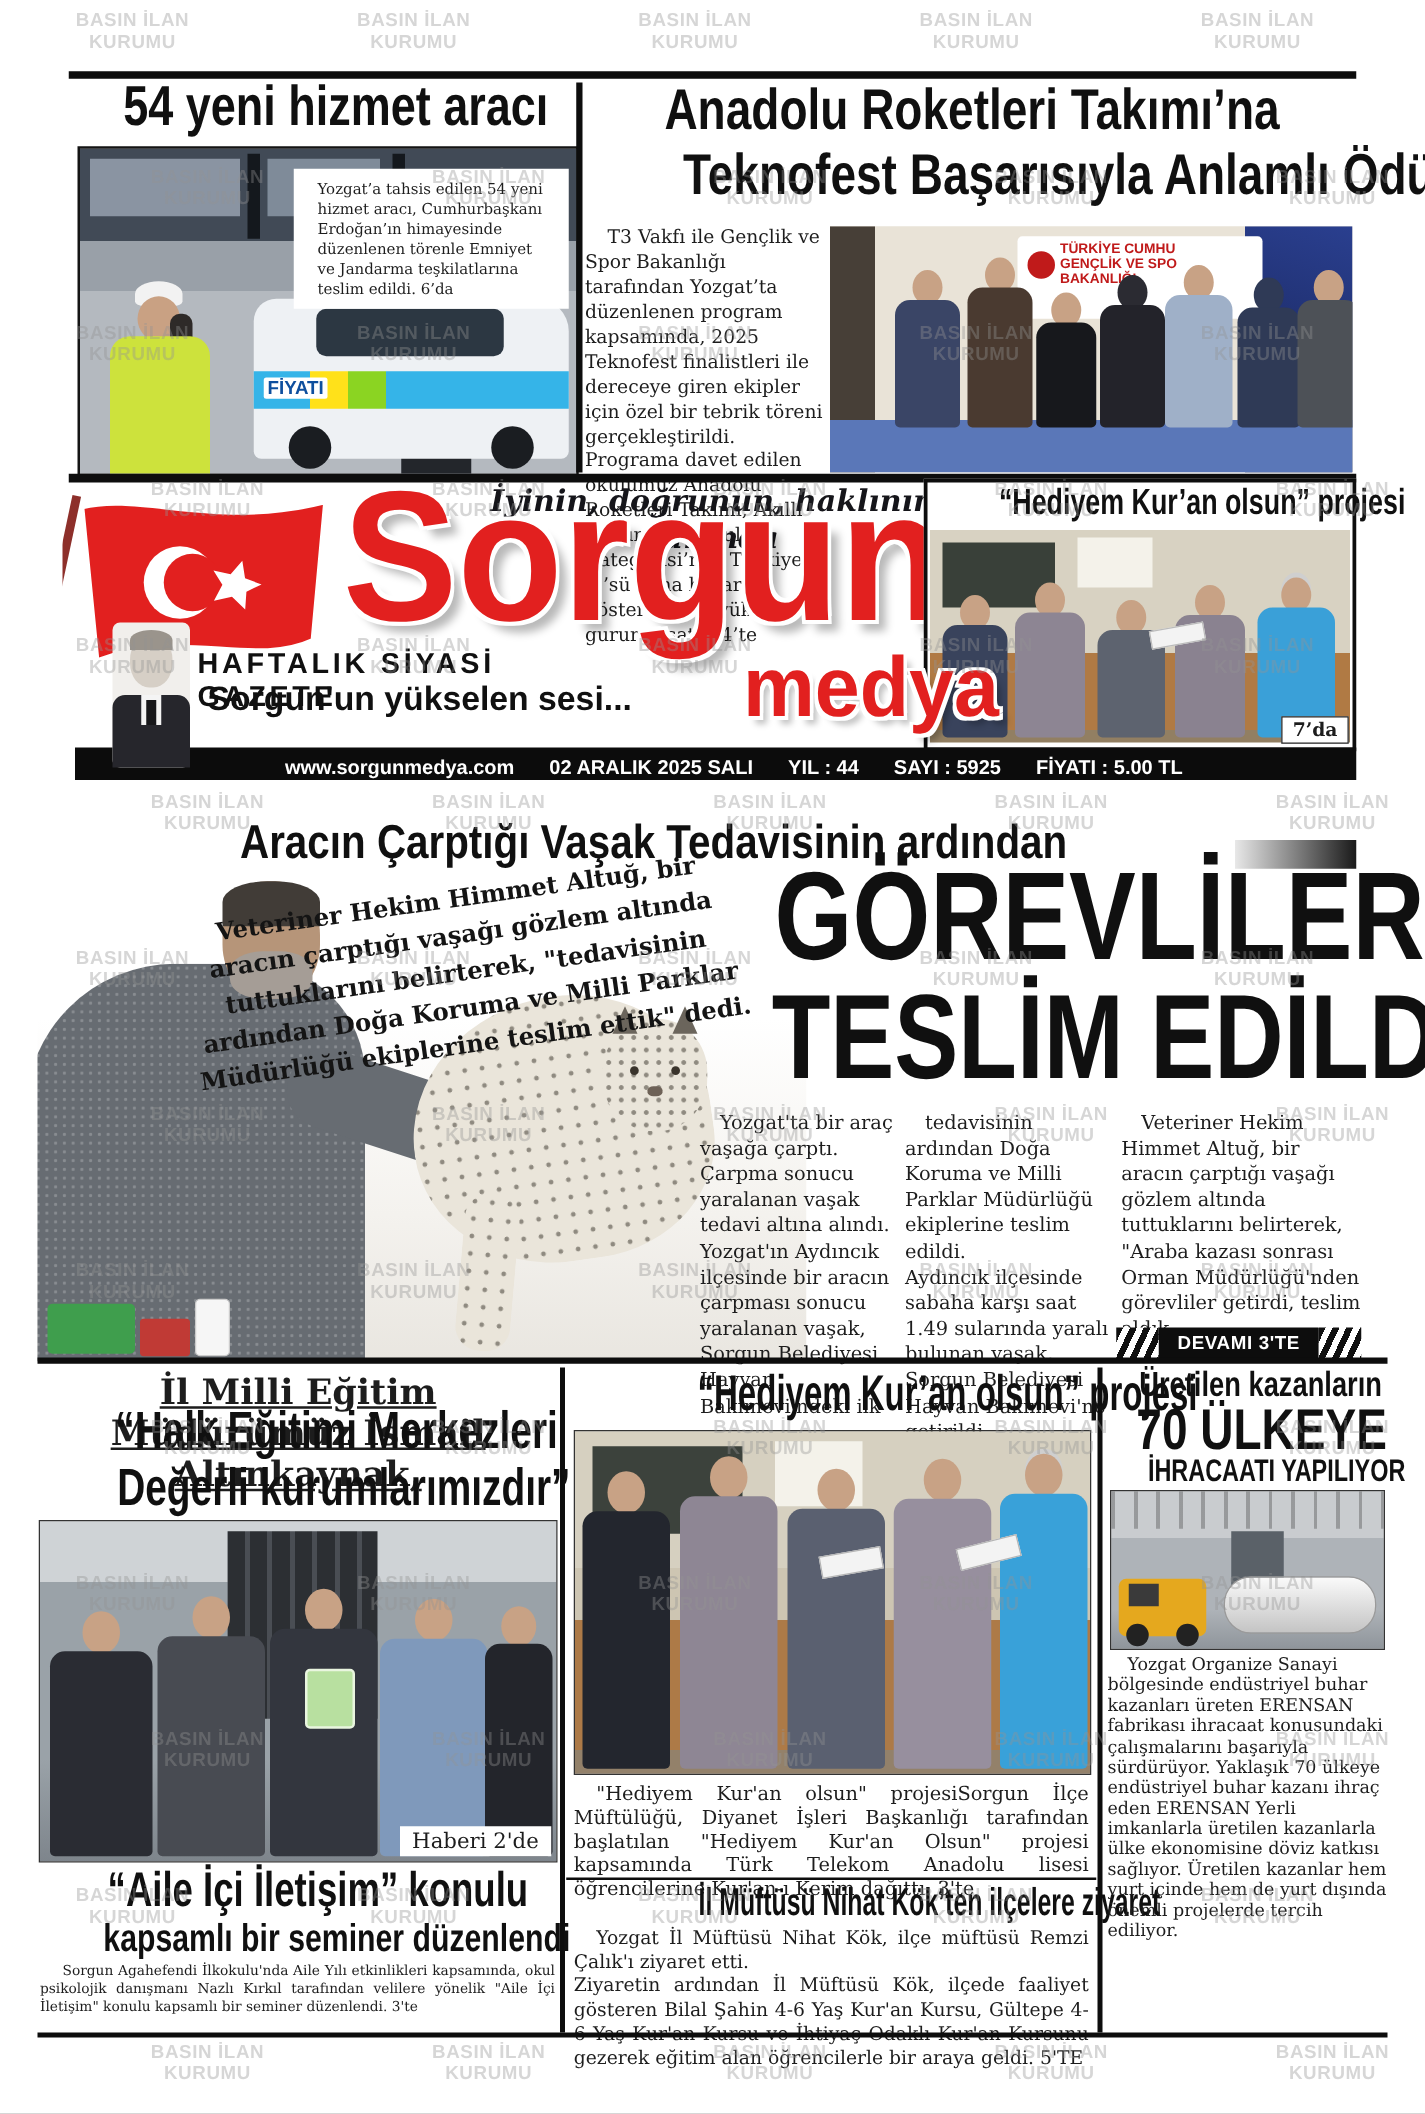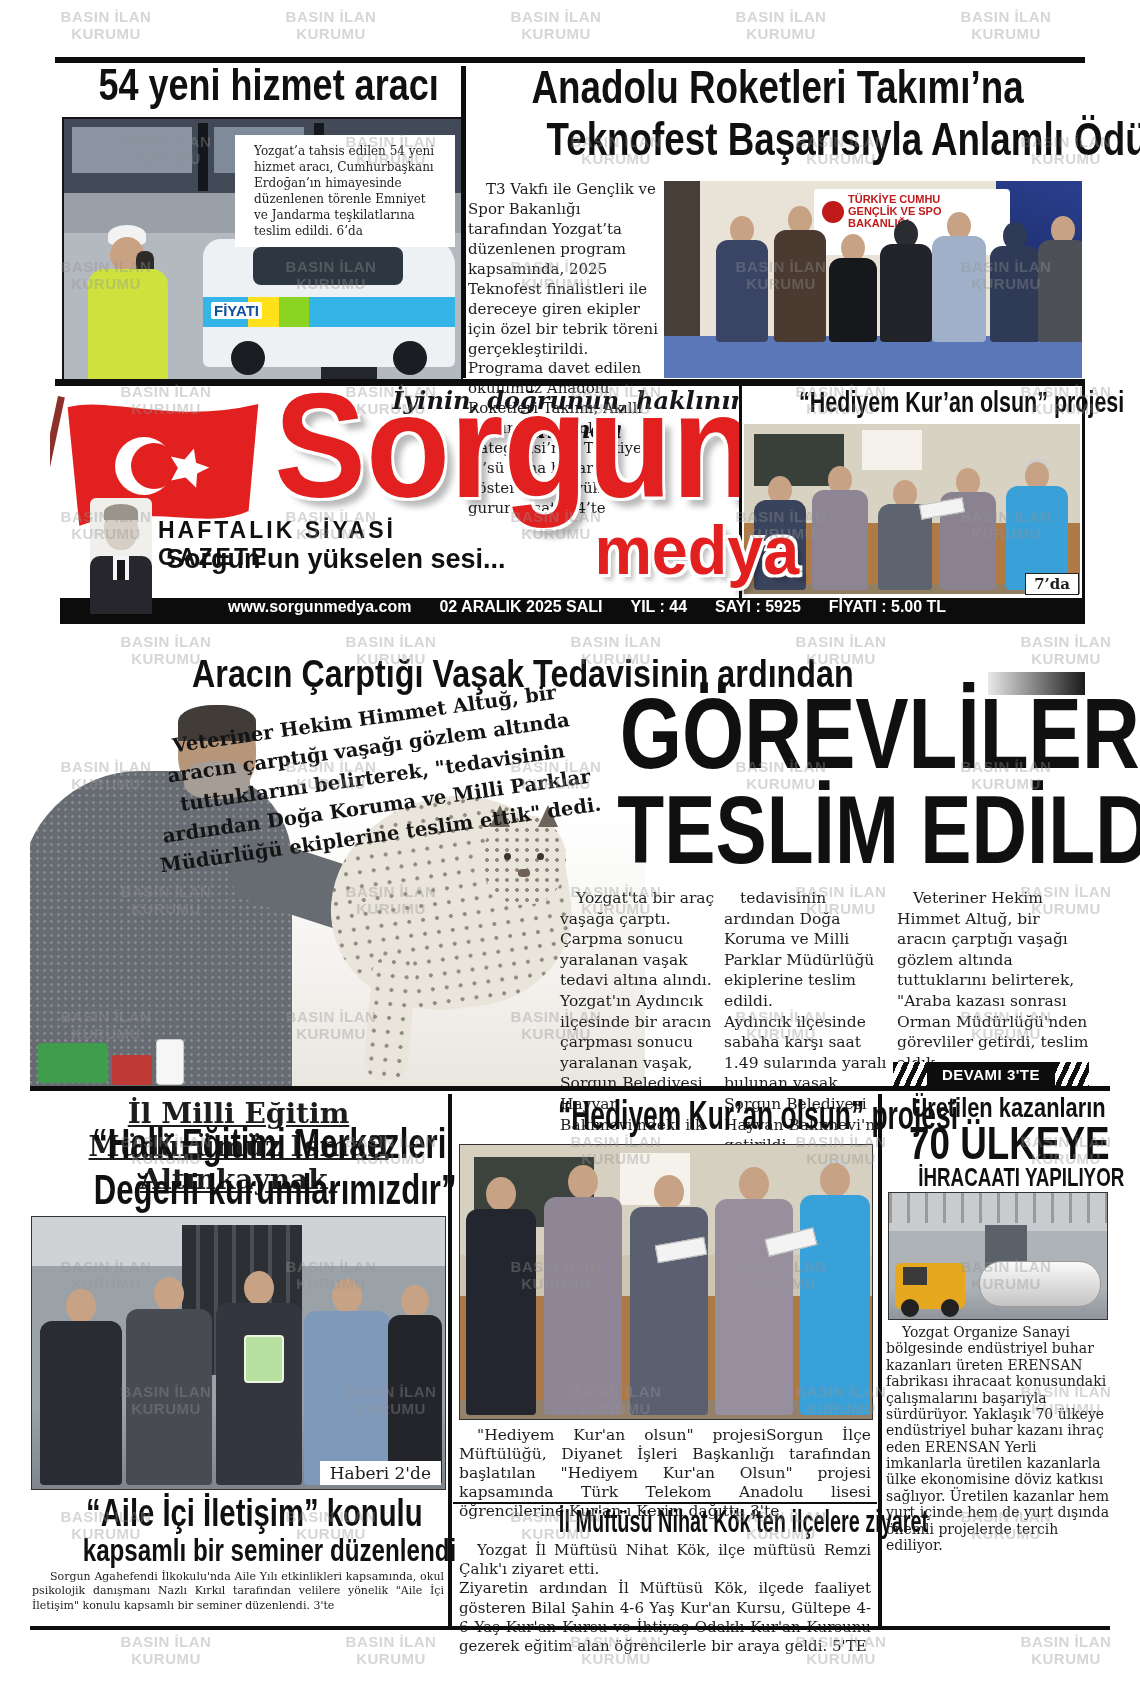--- a/index.html
+++ b/index.html
@@ -162,21 +162,21 @@
         </div>
       <div class="fig" style="left:262px;bottom:4px;width:62px;height:128px;">
           <span class="h" style="background:#c8a285;box-shadow:inset 0 -18px 0 0 transparent,0 -4px 0 0 #cfcfcf;"></span>
           <span class="b" style="background:#3aa0d8;"></span>
         </div>
       <div class="abs" style="left:176px;bottom:78px;width:42px;height:13px;background:#f3f3f3;transform:rotate(-10deg);border:1px solid #bbb;"></div>
     </div>
     <div class="abs serif" style="right:3px;bottom:3px;background:#fff;font-weight:bold;font-size:15px;padding:1px 8px;border:1px solid #222;">7’da</div>
   </div>
 
-  <div class="abs" style="left:60px;top:598px;width:1025px;height:26px;background:#0c0c0c;display:flex;align-items:flex-start;gap:28px;padding-left:168px;box-sizing:border-box;color:#fff;font-weight:800;font-size:16px;white-space:nowrap;">
+  <div class="abs" style="left:60px;top:598px;width:1025px;height:26px;background:#0c0c0c;display:flex;align-items:flex-end;gap:28px;padding-left:168px;box-sizing:border-box;color:#fff;font-weight:800;font-size:16px;white-space:nowrap;">
     <span>www.sorgunmedya.com</span>
     <span>02 ARALIK 2025 SALI</span>
     <span>YIL : 44</span>
     <span>SAYI : 5925</span>
     <span>FİYATI : 5.00 TL</span>
   </div>
 
   <div class="abs hl" style="left:192px;top:656px;font-size:38px;">
     <span class="sq sqL" style="transform:scaleX(.85);">Aracın Çarptığı Vaşak Tedavisinin ardından</span>
   </div>

